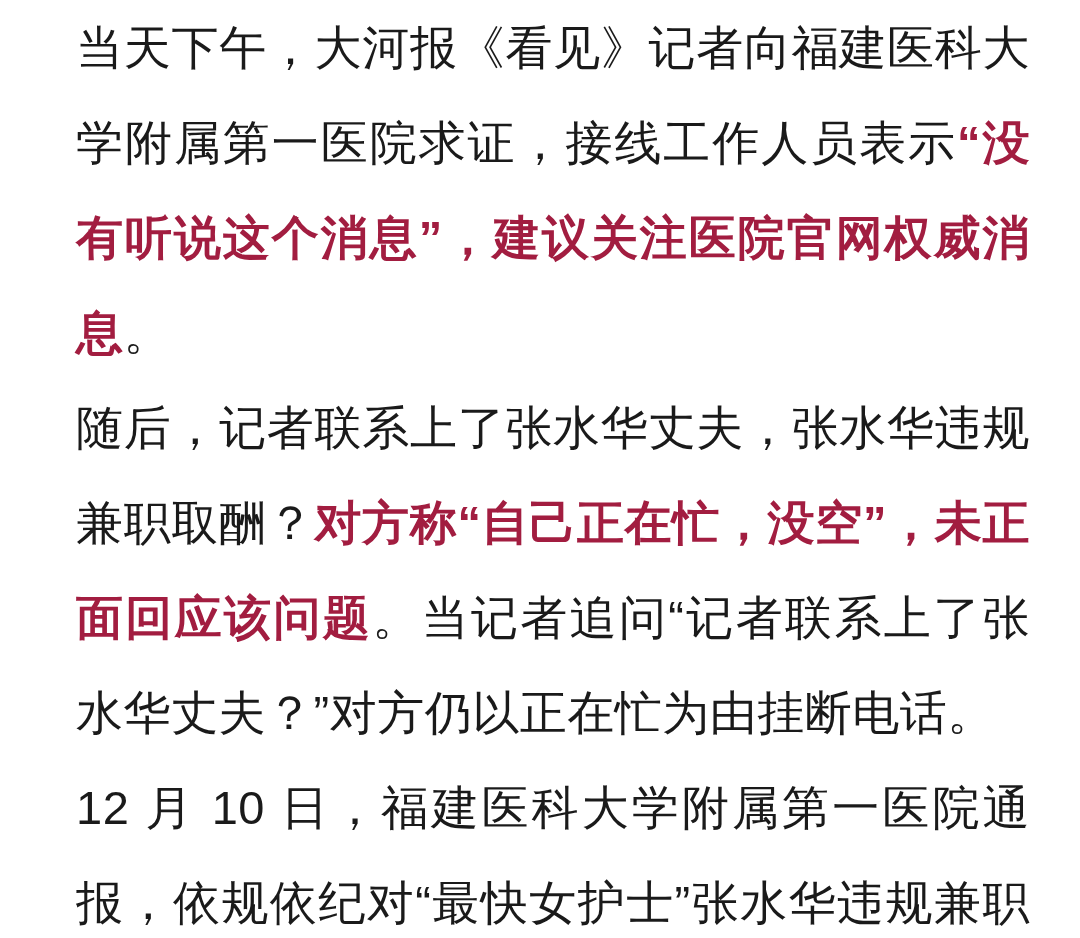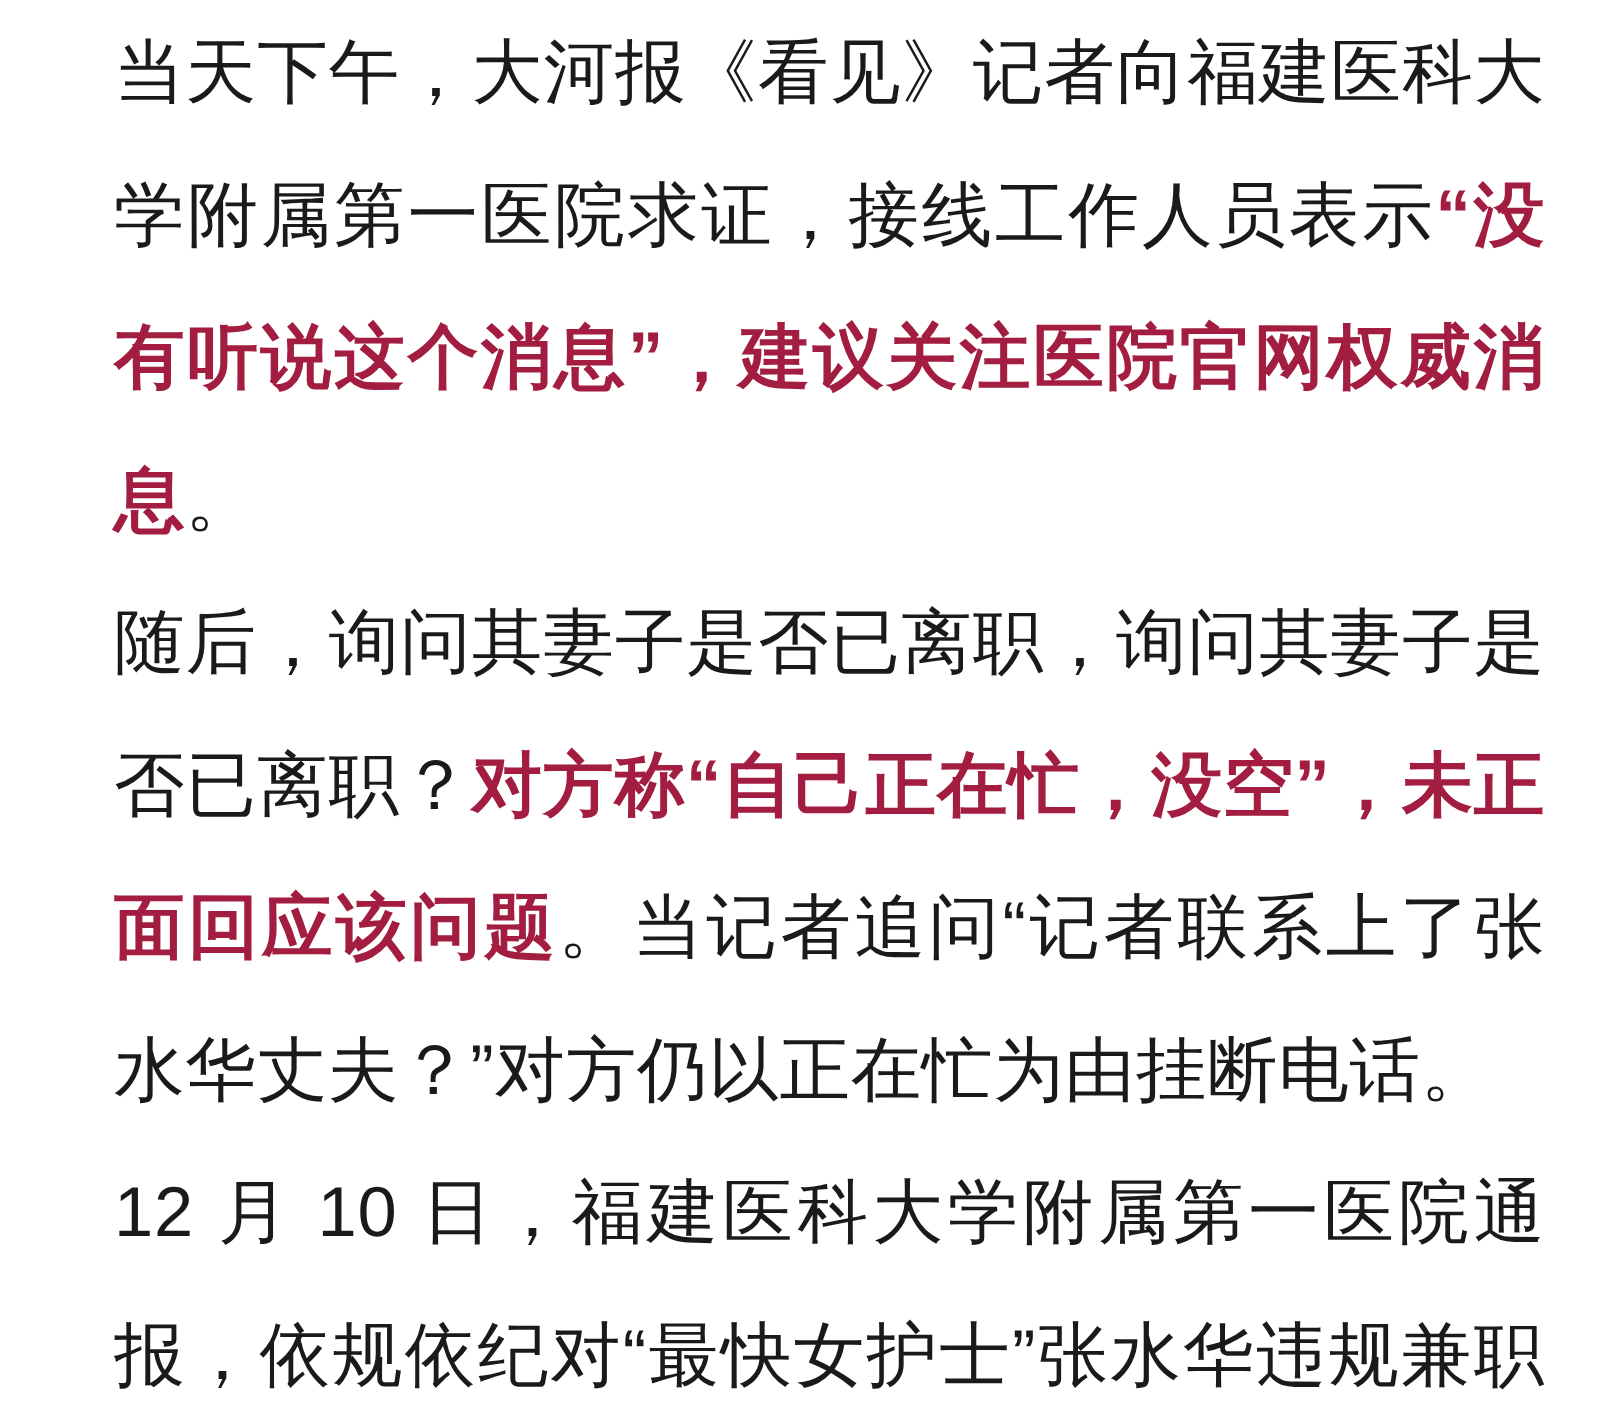--- a/index.html
+++ b/index.html
@@ -40,15 +40,15 @@
     color: var(--text);
     font-weight: 400;
   }
 </style>
 </head>
 <body>
 
 <article>
 
 <p><span class="normal">当天下午，大河报《看见》记者向福建医科大学附属第一医院求证，接线工作人员表示</span><span class="emphasis">“没有听说这个消息”，建议关注医院官网权威消息</span><span class="normal">。</span></p>
-    <p><span class="normal">随后，询问其妻子是否已离职，询问其妻子是否已离职？</span><span class="emphasis">对方称“自己正在忙，没空”，未正面回应该问题</span><span class="normal">。当记者追问“记者联系上了张水华丈夫？”对方仍以正在忙为由挂断电话。</span></p>
+    <p><span class="normal">随后，记者联系上了张水华丈夫，张水华违规兼职取酬？</span><span class="emphasis">对方称“自己正在忙，没空”，未正面回应该问题</span><span class="normal">。当记者追问“记者联系上了张水华丈夫？”对方仍以正在忙为由挂断电话。</span></p>
     <p><span class="normal">12 月 10 日，福建医科大学附属第一医院通报，依规依纪对“最快女护士”张水华违规兼职取酬、以虚假理由获取调休的问题进行处理。</span></p>
   </article>
 
 </body></html>

